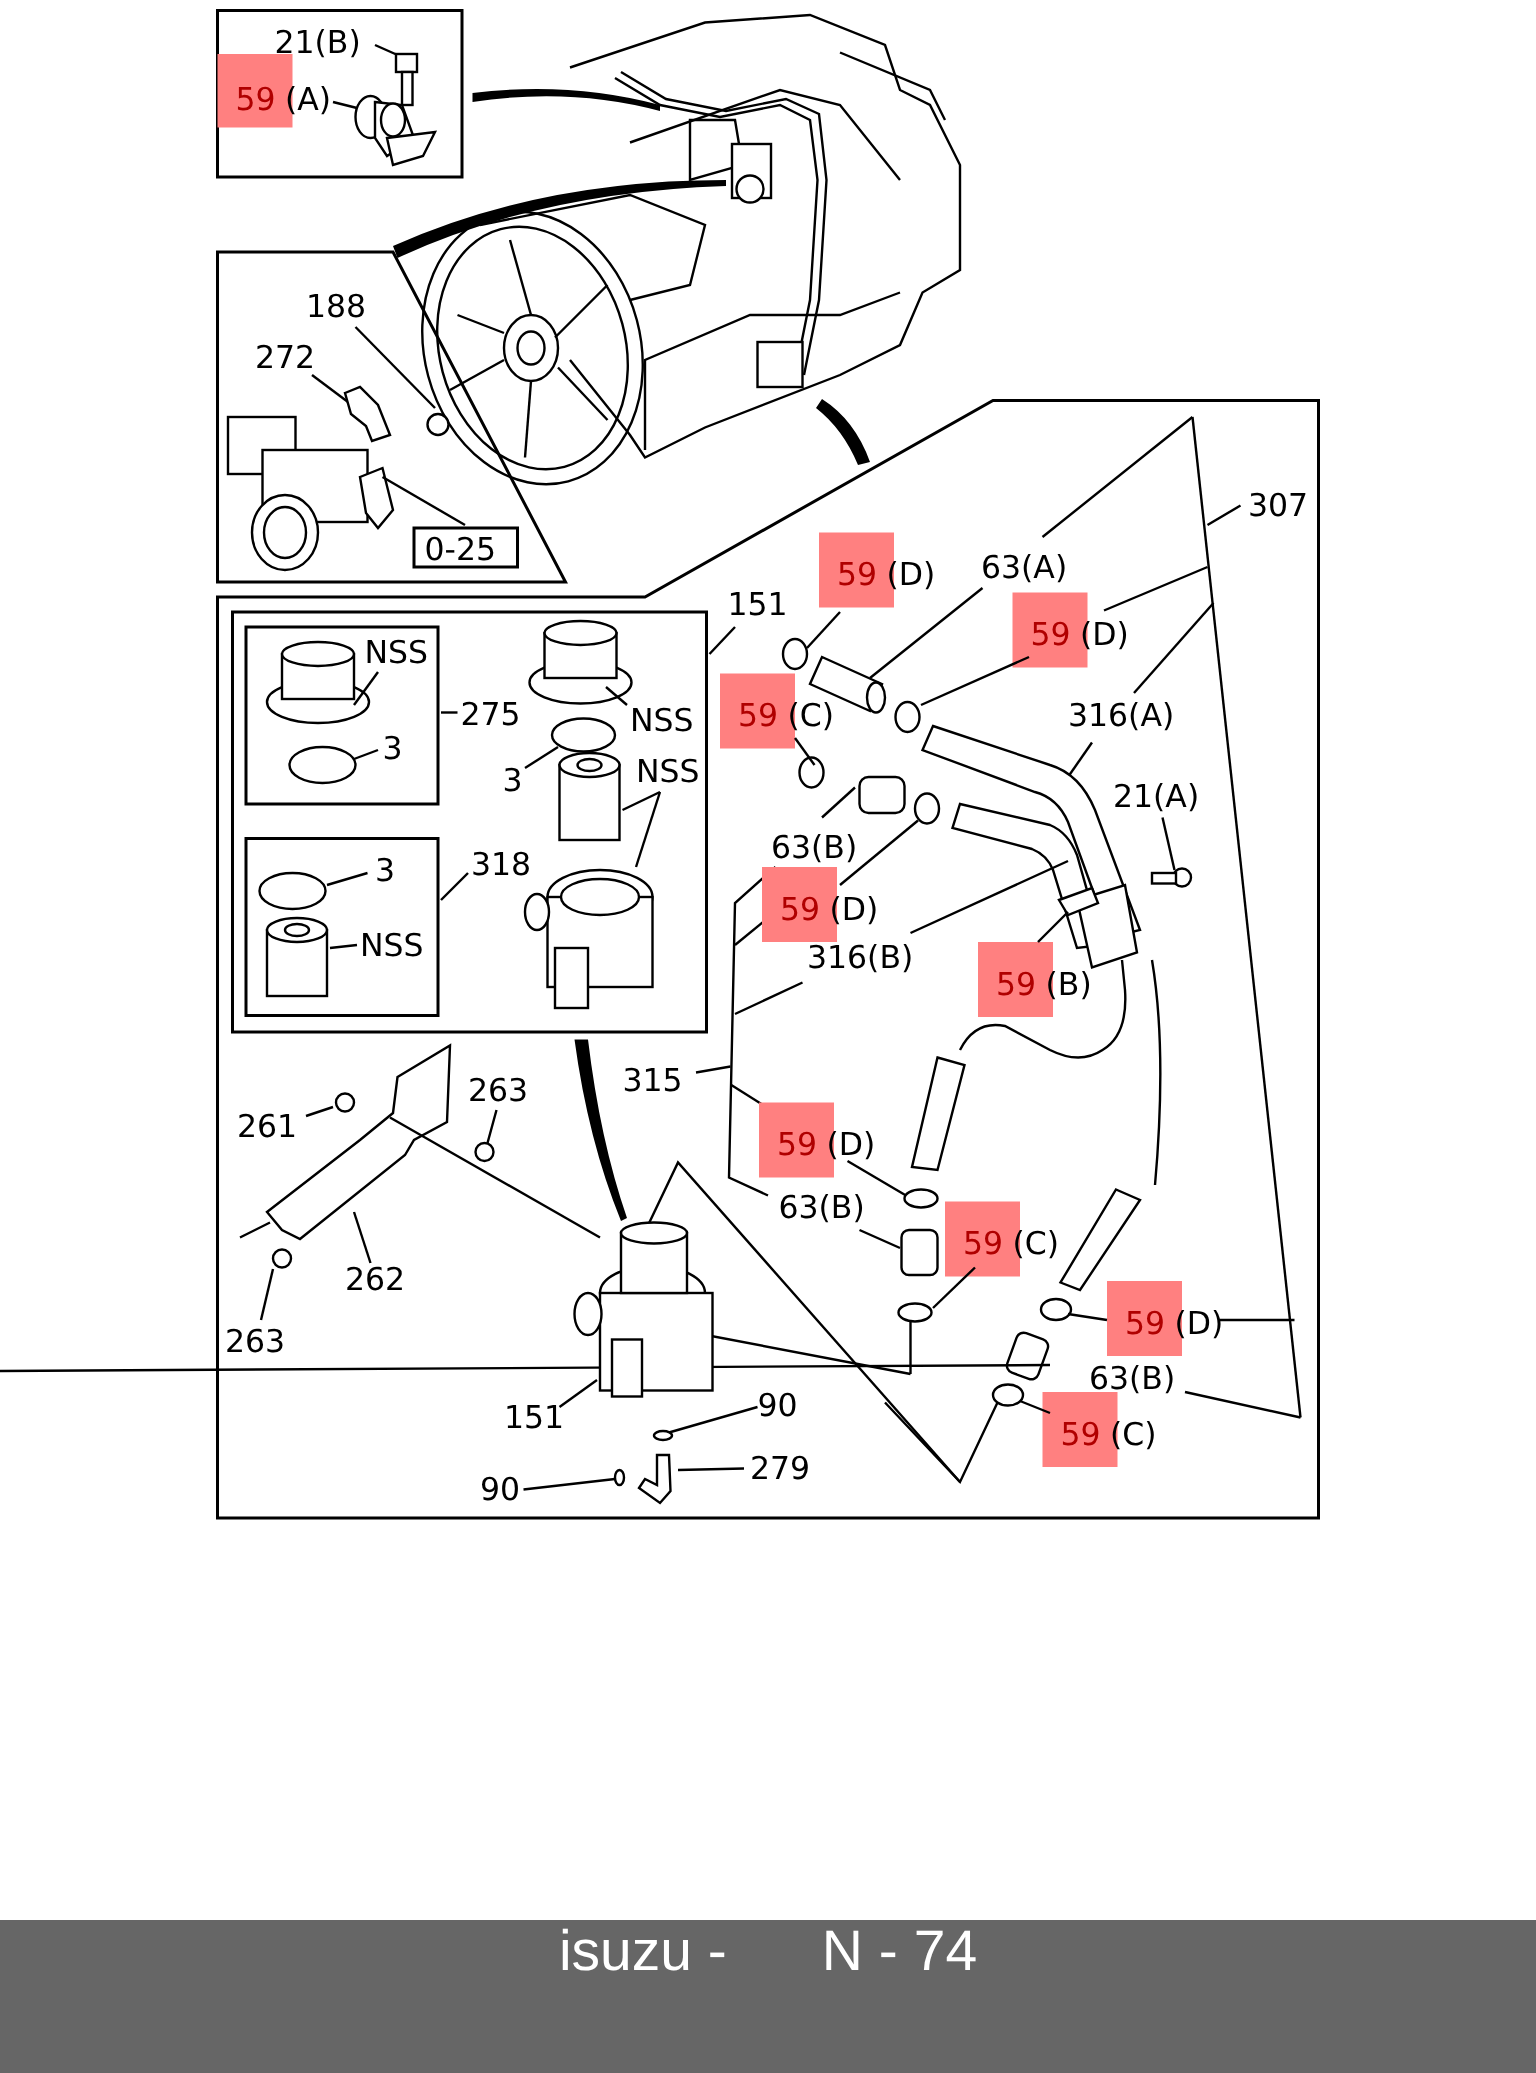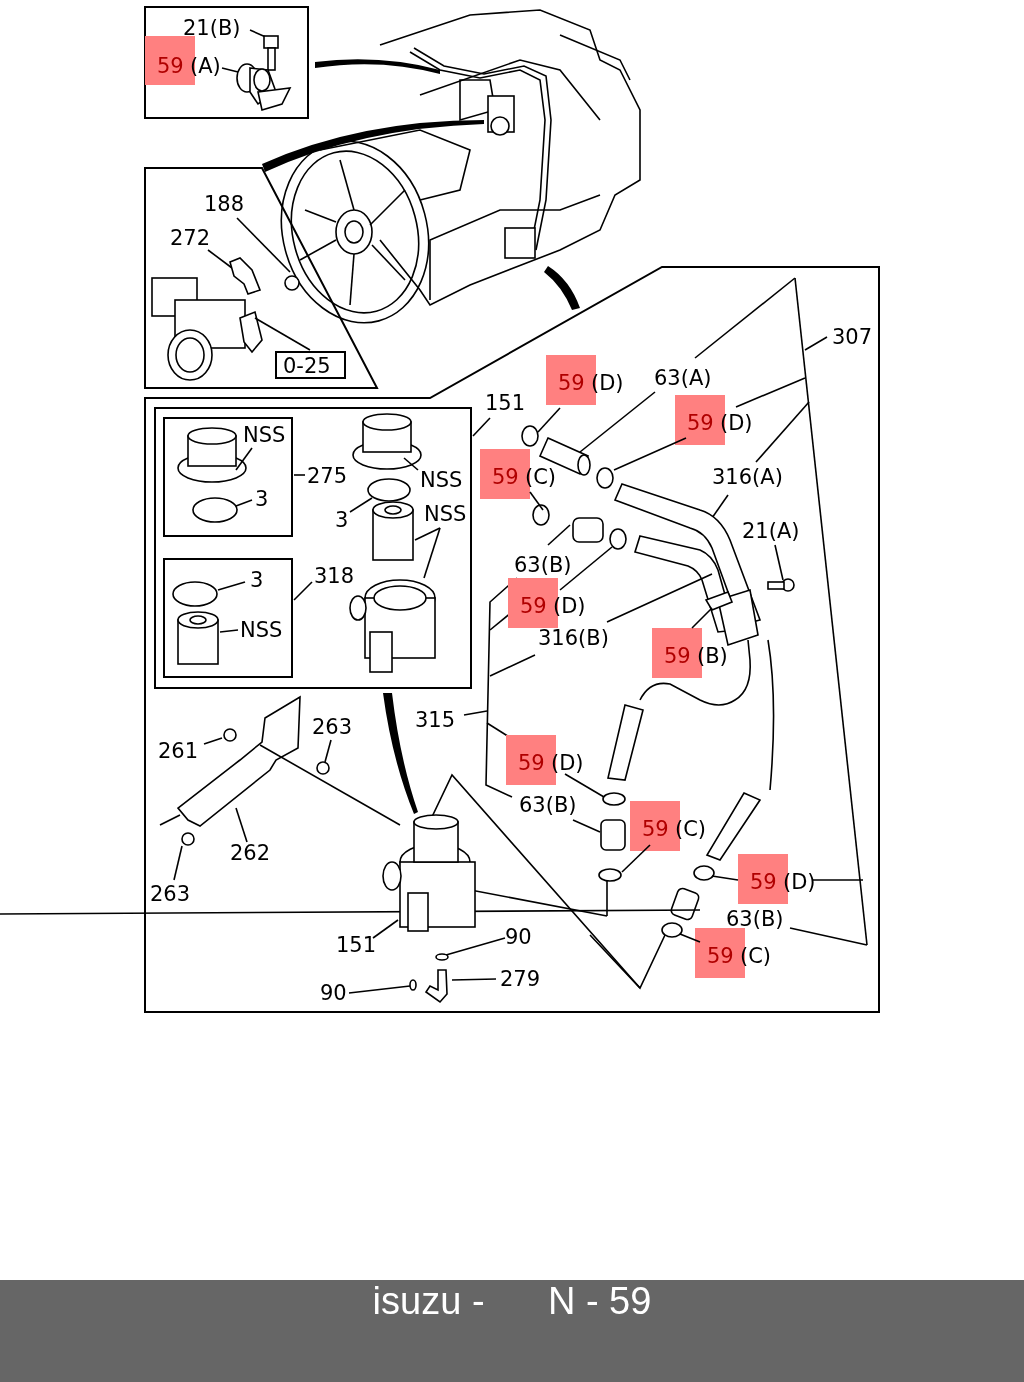--- a/index.html
+++ b/index.html
@@ -350,14 +350,14 @@
         <text x="740" y="963" class="lbl">(C)</text>
         <line x1="700" y1="942" x2="680" y2="934" class="ln"></line>
       </g>
     </g>
 </svg>
 
 <div id="footer">
   <span>isuzu</span>
   <span> - </span>
   <span>     </span>
-  <span>N - 59</span>
+  <span>N - 74</span>
 </div>
 
 </body></html>

